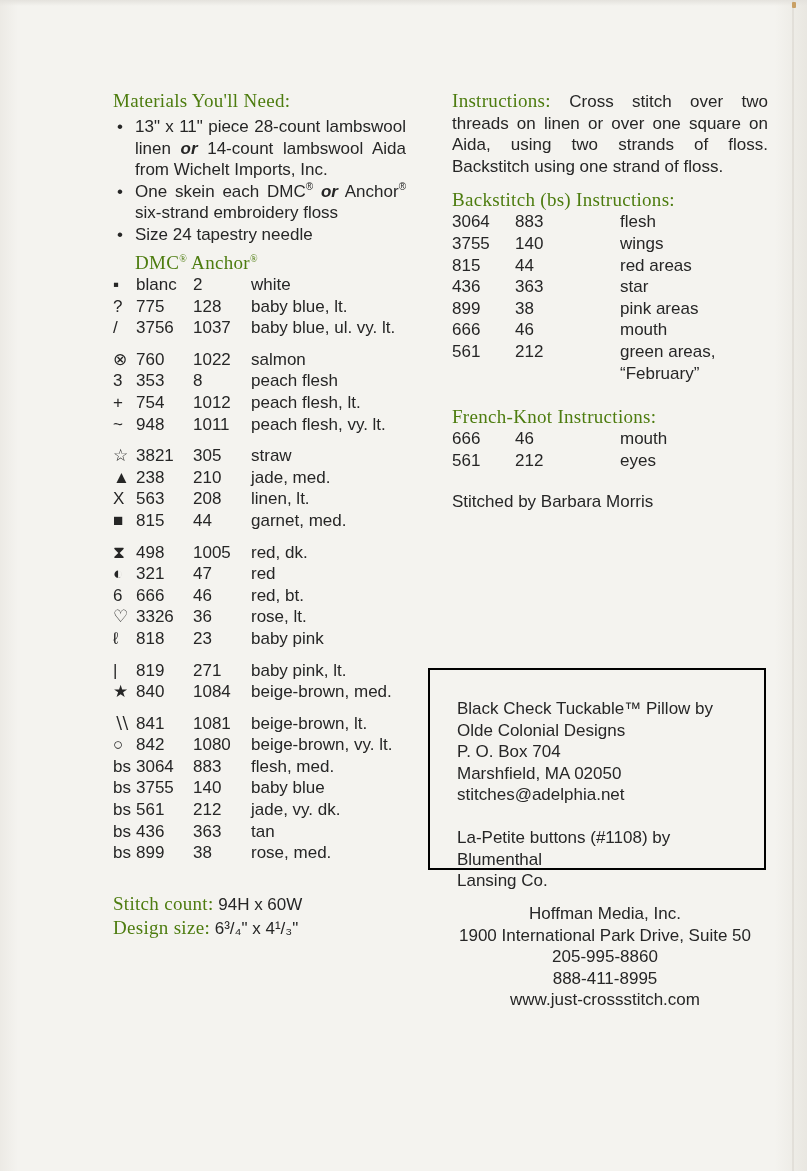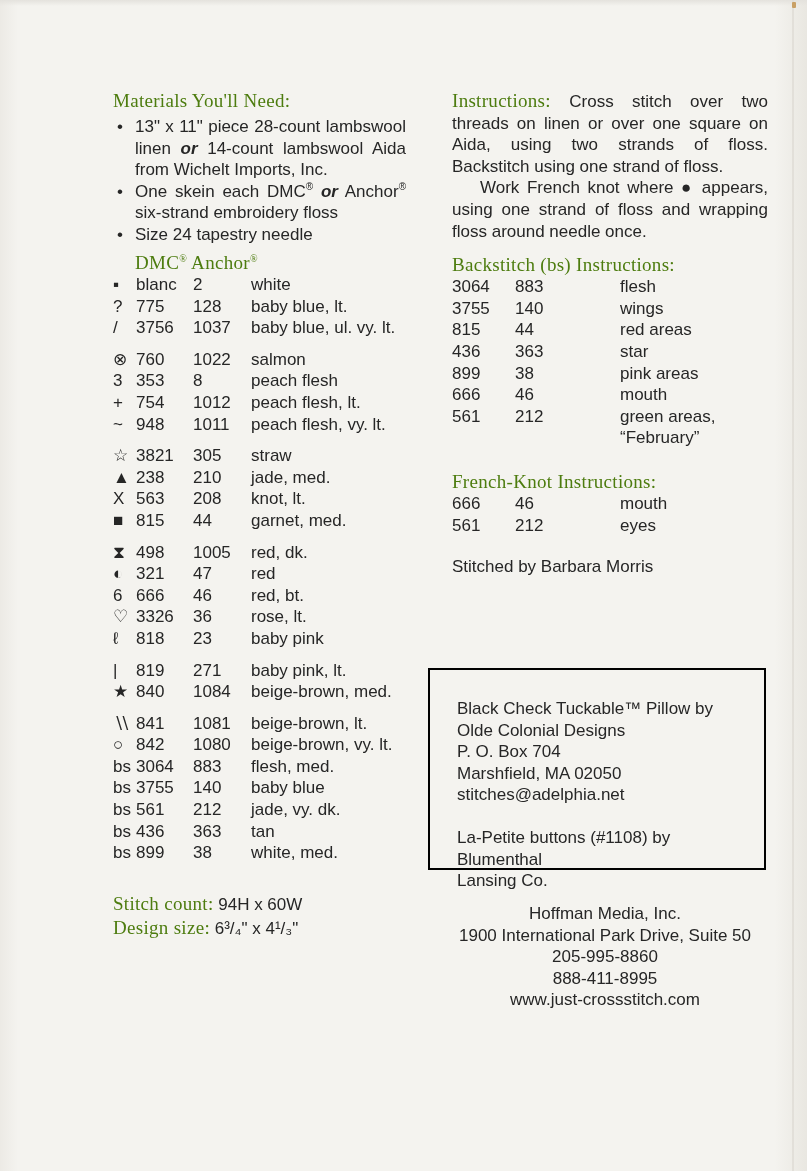--- a/index.html
+++ b/index.html
@@ -142,21 +142,21 @@
           <span class="fsym">▲</span>
           <span class="fdmc">238</span>
           <span class="fanc">210</span>
           <span class="fname">jade, med.</span>
         </div>
 
         <div class="frow">
           <span class="fsym">X</span>
           <span class="fdmc">563</span>
           <span class="fanc">208</span>
-          <span class="fname">knot, lt.</span>
+          <span class="fname">linen, lt.</span>
         </div>
 
         <div class="frow">
           <span class="fsym">■</span>
           <span class="fdmc">815</span>
           <span class="fanc">44</span>
           <span class="fname">garnet, med.</span>
         </div>
 
         <div class="frow gap">
@@ -247,41 +247,40 @@
           <span class="fsym">bs</span>
           <span class="fdmc">436</span>
           <span class="fanc">363</span>
           <span class="fname">tan</span>
         </div>
 
         <div class="frow">
           <span class="fsym">bs</span>
           <span class="fdmc">899</span>
           <span class="fanc">38</span>
-          <span class="fname">white, med.</span>
+          <span class="fname">rose, med.</span>
         </div>
       </div>
   </section>
 
   <section class="counts">
     <div>
       <span class="red-head">Stitch count:</span>
       <span class="val">94H x 60W</span>
     </div>
     <div>
       <span class="red-head">Design size:</span>
       <span class="val">6³/₄" x 4¹/₃"</span>
     </div>
   </section>
 </div>
 
 <div class="col-right">
   <section class="instr">
     <p><span class="red-head">Instructions:</span> <span>Cross stitch over two threads on linen or over one square on Aida, using two strands of floss. Backstitch using one strand of floss.</span></p>
-    <p class="p2"><span>Work French knot where  ●  appears, using one strand of floss and wrapping floss around needle once.</span></p>
   </section>
 
   <section class="bs-section">
     <h3 class="red-head">Backstitch (bs) Instructions:</h3>
     <div>
 
         <div class="brow">
           <span class="bdmc">3064</span>
           <span class="banc">883</span>
           <span class="bdesc">flesh</span>

